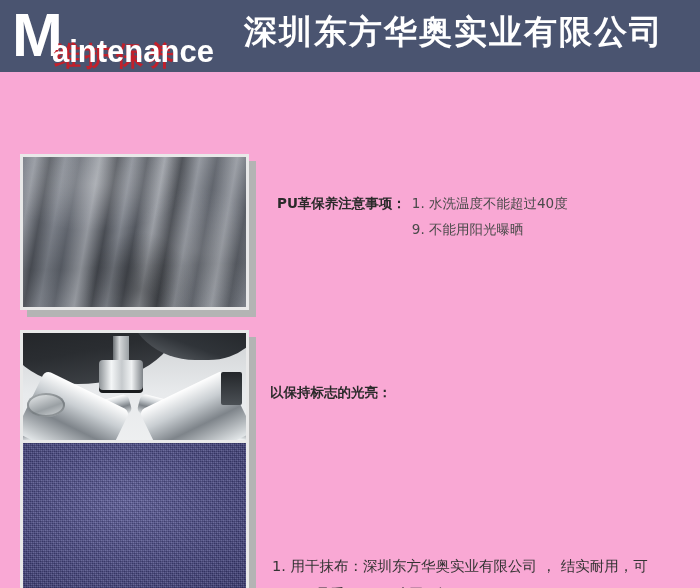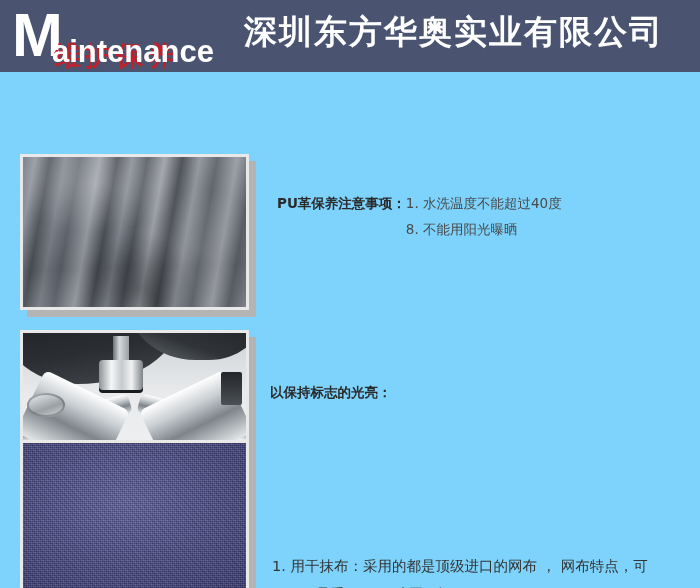--- a/index.html
+++ b/index.html
@@ -84,21 +84,21 @@
     letter-spacing: 2px;
     line-height: 48px;
     white-space: nowrap;
   }
 
   
   .content {
     position: relative;
     width: 700px;
     height: 516px;
-    background: #7dd3fc;
+    background: #f9a8d4;
   }
 
   
   .photo-wrap {
     position: absolute;
     left: 20px;
     width: 229px;
     height: 156px;
   }
 
@@ -245,21 +245,21 @@
 
   .tb-item {
     font-size: 13.5px;
     color: #4a4a4a;
     line-height: 26px;
     white-space: nowrap;
   }
 
   
   #block-pu { left: 277px; top: 118px; }
-  #block-pu .tb-items { }
+  #block-pu .tb-items { margin-left: 6px; }
 
   
   #block-metal { left: 270px; top: 307px; }
   #block-metal .tb-items { margin-left: 6px; }
 
   
   #block-mesh { left: 272px; top: 480px; }
   .mesh-item { font-size: 14.5px; color: #333; line-height: 28px; }
   .mesh-num { display: inline-block; }
   .mesh-cont { display: block; padding-left: 44px; }
@@ -285,21 +285,21 @@
     <div class="photo">
       <div class="photo-inner pu-leather"></div>
     </div>
   </div>
 
   <div class="textblock" id="block-pu">
     <div class="flexrow">
       <div class="tb-label">PU革保养注意事项：</div>
       <div class="tb-items">
         <div class="tb-item">1. 水洗温度不能超过40度</div>
-        <div class="tb-item">8. 不能用阳光曝晒</div>
+        <div class="tb-item">9. 不能用阳光曝晒</div>
       </div>
     </div>
   </div>
 
   <div class="photo-wrap" style="top:258px;">
     <div class="photo-shadow"></div>
     <div class="photo">
       <div class="photo-inner chrome-base">
         <div class="dark-top"></div>
         <div class="dark-top2"></div>
@@ -324,19 +324,19 @@
   <div class="photo-wrap" style="top:368px;">
     <div class="photo-shadow"></div>
     <div class="photo">
       <div class="photo-inner blue-mesh"></div>
     </div>
   </div>
 
   <div class="textblock" id="block-mesh">
     <div class="mesh-item">
       <span class="mesh-num">1.</span>
-      <span>用干抹布：</span><span>采用的都是顶级进口的网布 ， 网布特点，可</span>
+      <span>用干抹布：</span><span>深圳东方华奥实业有限公司 ， 结实耐用，可</span>
       <span class="mesh-cont">承受800KG冲压不坏。</span>
     </div>
 
   </div>
 
 </div>
 
 </body></html>

